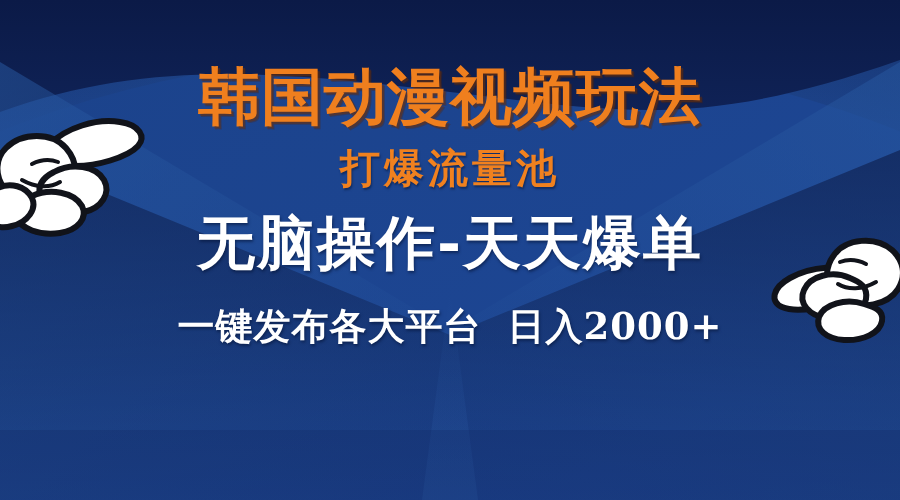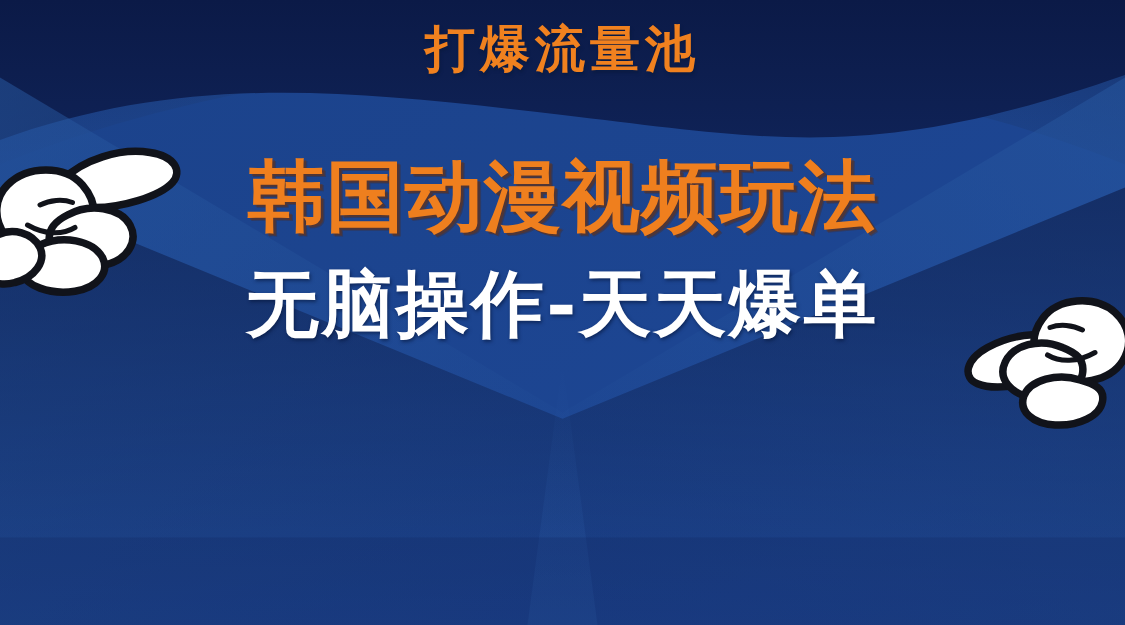--- a/index.html
+++ b/index.html
@@ -209,21 +209,24 @@
       </g>
       <g stroke="#11131a" stroke-width="4" fill="none" stroke-linecap="round">
         <path d="M32 70 C46 78 60 78 70 72"></path>
         <path d="M42 52 C50 48 60 47 68 50"></path>
       </g>
     </g>
   </svg>
 
   <div id="text-stack">
 
+    <div class="line" id="title-main">韩国动漫视频玩法</div>
+
     <div class="line" id="title-sub1">打爆流量池</div>
 
-    <div class="line" id="title-main">韩国动漫视频玩法</div>
-
     <div class="line" id="title-sub2">无脑操作-天天爆单</div>
 
+    <div class="line" id="title-sub3">
+      <span>一键发布各大平台</span><span class="gap"></span><span>日入2000+</span>
+    </div>
 
   </div>
 </div>
 
 </body></html>

